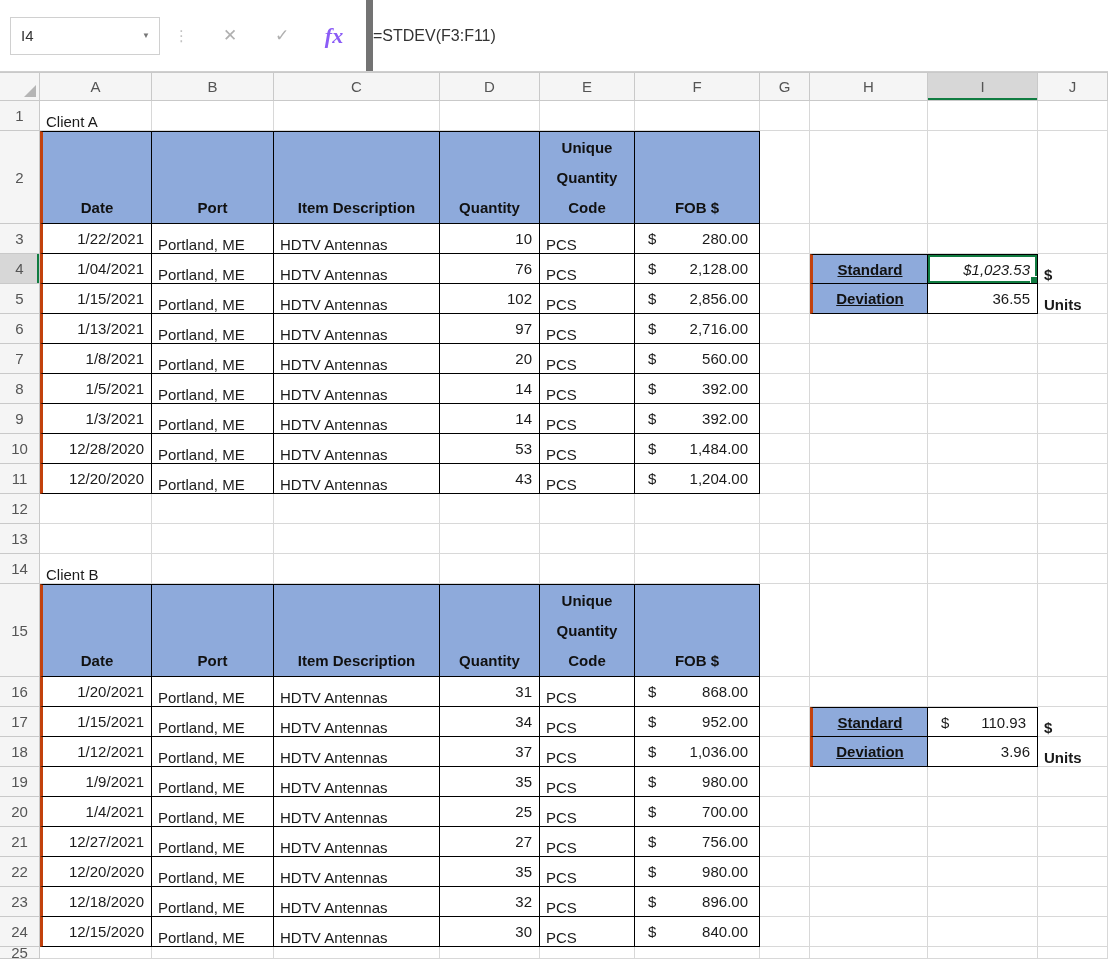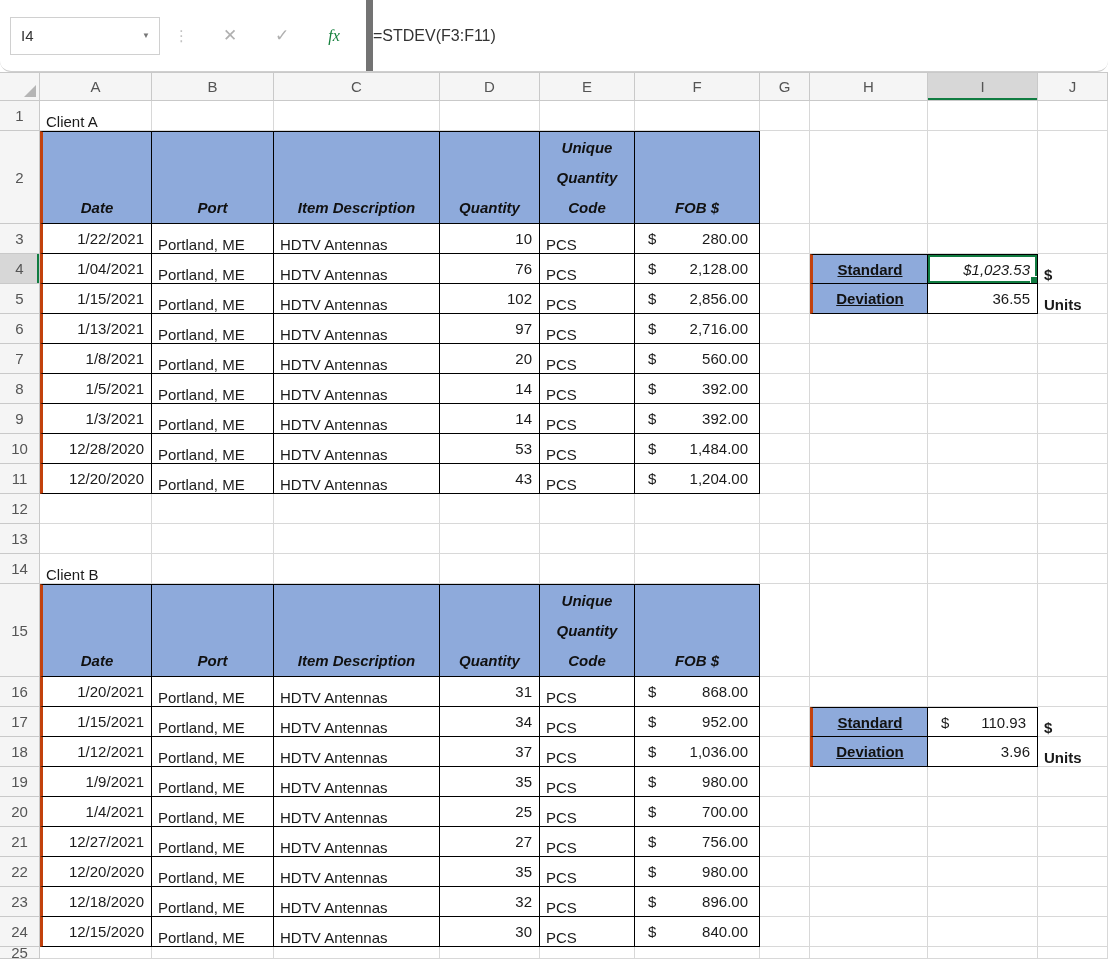--- a/index.html
+++ b/index.html
@@ -3,29 +3,29 @@
 <meta charset="utf-8">
 <style>
   :root{ --blue:#8EAADB; --green:#107C41; }
   *{box-sizing:border-box;margin:0;padding:0}
   html,body{width:1108px;height:959px;overflow:hidden;background:#fff;
     font-family:"Liberation Sans","DejaVu Sans",sans-serif;}
   #app{position:relative;width:1108px;height:959px;background:#fff;}
 
   
   .topbar{height:72px;display:flex;align-items:center;background:#fff;
-    border-bottom:1px solid #cfcfcf;padding-left:10px;border-radius:11px;}
+    border-bottom:1px solid #cfcfcf;padding-left:10px;}
   .namebox{width:150px;height:38px;border:1px solid #d0d0d0;display:flex;
     align-items:center;font-size:15px;color:#333;background:#fff;}
   .nbval{flex:1;padding-left:10px;}
   .nbarrow{width:26px;text-align:center;font-size:8px;color:#777;}
   .dots{margin:0 14px;color:#c2c2c2;font-size:15px;letter-spacing:1px;}
   .fbtn{width:52px;text-align:center;font-size:17px;color:#b0b0b0;}
-  .fbtn.fx{color:#15803d;font-family:"Liberation Serif",serif;font-style:italic;
-    font-weight:400;font-size:16px;}
+  .fbtn.fx{color:#8b5cf6;font-family:"Liberation Serif",serif;font-style:italic;
+    font-weight:700;font-size:22px;}
   .formula{flex:1;align-self:stretch;display:flex;align-items:center;
     border-left:7px solid #737373;margin-left:6px;
     font-size:16px;color:#333;}
 
   
   #sheet{position:absolute;top:72px;left:0;width:1108px;height:887px;
     display:grid;background:#fff;border-top:1px solid #c9c9c9;}
   .hc{background:#F5F5F5;border-right:1px solid #c9c9c9;border-bottom:1px solid #c9c9c9;
     display:flex;align-items:center;justify-content:center;font-size:15px;color:#555;
     overflow:hidden;position:relative;}
@@ -43,21 +43,21 @@
   .lb{border-left:3px solid #c2410c;}
   .tt{border-top:1px solid #000;}
 
   .al-r{justify-content:flex-end;padding-right:7px;}
   .al-l{justify-content:flex-start;padding-left:6px;align-items:flex-end;}
   .b span{font-weight:bold;}
   .money{justify-content:space-between;padding:0 11px 0 13px;}
 
   .hdr{background:var(--blue);font-weight:bold;color:#111;
     flex-direction:column;justify-content:flex-end;align-items:stretch;
-    text-align:center;line-height:30px;white-space:normal;font-style:italic;}
+    text-align:center;line-height:30px;white-space:normal;}
   .hdr span{display:block;width:100%;}
   .hdr2{background:var(--blue);font-weight:bold;color:#111;justify-content:center;text-decoration:underline;}
 
   .active{box-shadow:inset 0 0 0 2px var(--green);z-index:2;font-style:italic;}
   .active .handle{position:absolute;right:0;bottom:0;width:7px;height:7px;
     background:var(--green);border-top:1px solid #fff;border-left:1px solid #fff;}
 </style>
 </head>
 <body>
 

